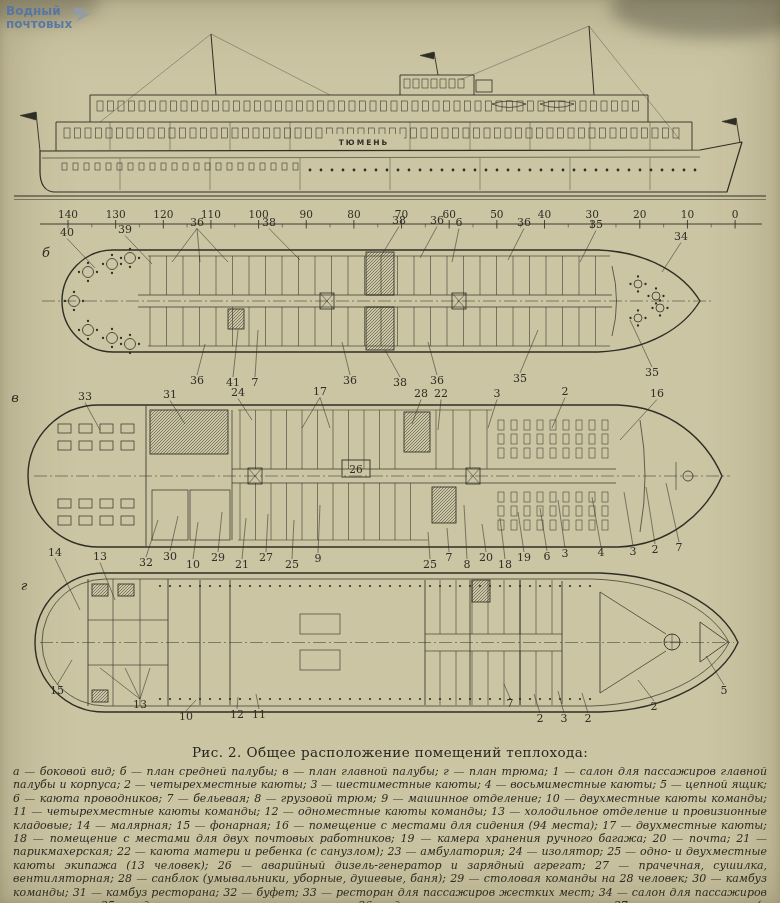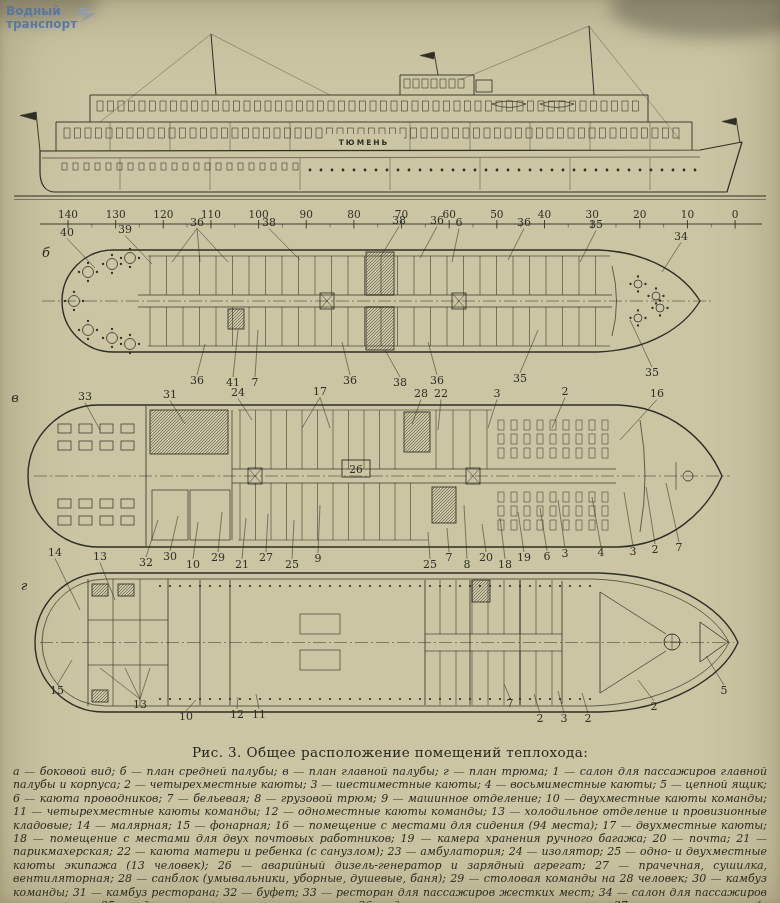--- a/index.html
+++ b/index.html
@@ -22,21 +22,21 @@
 </head>
 <body>
 
 <div id="page">
   <div class="smudge" id="smudge-tl"></div>
   <div class="smudge" id="smudge-tr"></div>
 
   <div id="watermark">
     <div class="wm-text">
       <div>Водный</div>
-      <div>транспорт</div>
+      <div>почтовых</div>
     </div>
     <svg width="22" height="20" viewBox="0 0 24 22">
       <path d="M3 3 L15 3 L9 9 L21 9 L4 19 L10 11 L1 11 Z" fill="#8f9cae"></path>
     </svg>
   </div>
 
   <svg id="art" width="780" height="738" viewBox="0 0 780 738">
       <g>
         <line x1="14" y1="196" x2="766" y2="196" stroke="#2f2e27" stroke-width="1.1"></line>
         <line x1="14" y1="199.5" x2="766" y2="199.5" stroke="#2f2e27" stroke-width="0.5"></line>
@@ -990,15 +990,15 @@
         <line x1="564" y1="713" x2="558" y2="691" stroke="#2f2e27" stroke-width="0.55"></line>
         <text x="588" y="722" fill="#2f2e27" font-size="11" text-anchor="middle" font-family="&quot;DejaVu Serif&quot;,serif">2</text>
         <line x1="588" y1="713" x2="582" y2="693" stroke="#2f2e27" stroke-width="0.55"></line>
         <text x="654" y="710" fill="#2f2e27" font-size="11" text-anchor="middle" font-family="&quot;DejaVu Serif&quot;,serif">2</text>
         <line x1="654" y1="701" x2="638" y2="680" stroke="#2f2e27" stroke-width="0.55"></line>
         <text x="724" y="694" fill="#2f2e27" font-size="11" text-anchor="middle" font-family="&quot;DejaVu Serif&quot;,serif">5</text>
         <line x1="724" y1="685" x2="706" y2="656" stroke="#2f2e27" stroke-width="0.55"></line>
       </g>
     </svg>
 
-  <div id="caption">Рис. 3. Общее расположение помещений теплохода:</div>
+  <div id="caption">Рис. 2. Общее расположение помещений теплохода:</div>
   <p id="legend"><span>а — боковой вид; </span><span>б — план средней палубы; </span><span>в — план главной палубы; </span><span>г — план трюма; </span><span>1 — салон для пассажиров главной палубы и корпуса; </span><span>2 — четырехместные каюты; </span><span>3 — шестиместные каюты; </span><span>4 — восьмиместные каюты; </span><span>5 — цепной ящик; </span><span>6 — каюта проводников; </span><span>7 — бельевая; </span><span>8 — грузовой трюм; </span><span>9 — машинное отделение; </span><span>10 — двухместные каюты команды; </span><span>11 — четырехместные каюты команды; </span><span>12 — одноместные каюты команды; </span><span>13 — холодильное отделение и провизионные кладовые; </span><span>14 — малярная; </span><span>15 — фонарная; </span><span>16 — помещение с местами для сидения (94 места); </span><span>17 — двухместные каюты; </span><span>18 — помещение с местами для двух почтовых работников; </span><span>19 — камера хранения ручного багажа; </span><span>20 — почта; </span><span>21 — парикмахерская; </span><span>22 — каюта матери и ребенка (с санузлом); </span><span>23 — амбулатория; </span><span>24 — изолятор; </span><span>25 — одно- и двухместные каюты экипажа (13 человек); </span><span>26 — аварийный дизель-генератор и зарядный агрегат; </span><span>27 — прачечная, сушилка, вентиляторная; </span><span>28 — санблок (умывальники, уборные, душевые, баня); </span><span>29 — столовая команды на 28 человек; </span><span>30 — камбуз команды; </span><span>31 — камбуз ресторана; </span><span>32 — буфет; </span><span>33 — ресторан для пассажиров жестких мест; </span><span>34 — салон для пассажиров мягких мест; </span><span>35 — одноместные каюты мягких мест; </span><span>36 — двухместные каюты мягких мест; </span><span>37 — каюта капитана (с санузлом); </span></p>
 </div>
 
 </body></html>

